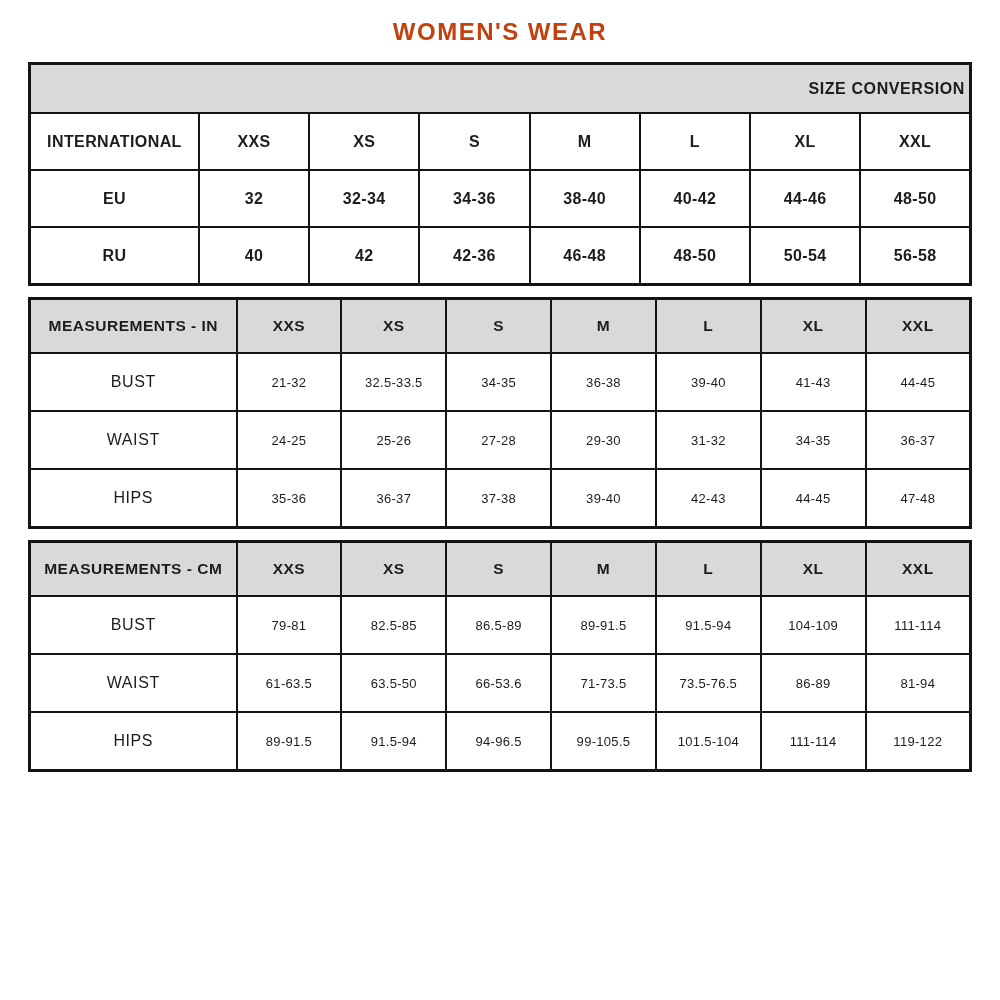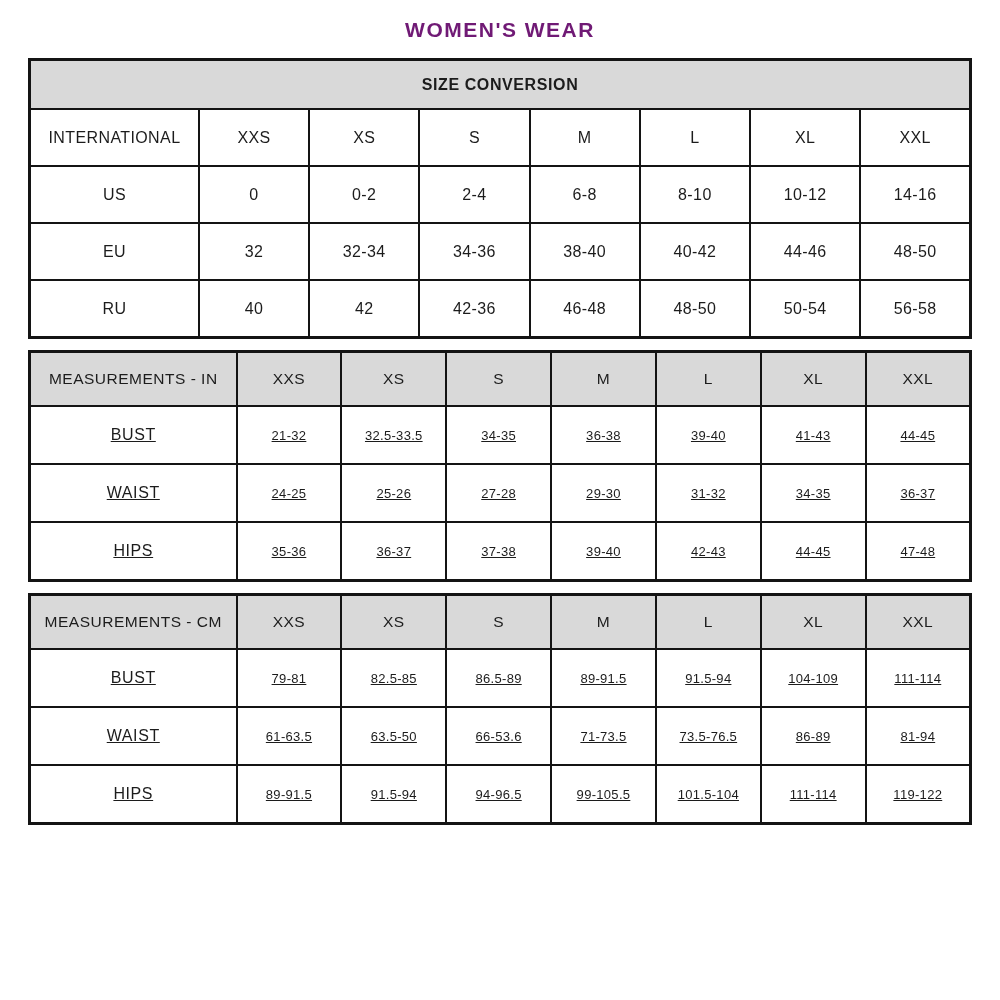--- a/index.html
+++ b/index.html
@@ -10,25 +10,25 @@
     font-family: "Liberation Sans", "DejaVu Sans", sans-serif;
     color: #1c1c1c;
   }
   .page {
     width: 944px;
     margin: 0 auto;
     padding-top: 12px;
   }
   .page-title {
     text-align: center;
-    font-size: 21px;
+    font-size: 24px;
     font-weight: 700;
     letter-spacing: 1.5px;
     margin: 6px 0 16px 0;
-    color: #701a75;
+    color: #c2410c;
   }
   table.tbl {
     width: 944px;
     table-layout: fixed;
     border-collapse: collapse;
     margin-bottom: 11px;
   }
   table.tbl, table.tbl th, table.tbl td {
     border: 2px solid #141414;
   }
@@ -39,36 +39,37 @@
     padding: 0 4px;
     overflow: hidden;
     white-space: nowrap;
   }
   .band {
     background: #d9d9d9;
     height: 47px;
     font-size: 16px;
     font-weight: 700;
     letter-spacing: 0.6px;
+    text-align: right;
   }
   
-  .conv td { height: 55px; font-size: 16px; font-weight: 400; letter-spacing: 0.4px; }
+  .conv td { height: 55px; font-size: 16px; font-weight: 700; letter-spacing: 0.4px; }
   .conv col.c-label { width: 18%; }
   .conv col.c-size  { width: 11.714%; }
   
   .meas col.c-label { width: 22%; }
   .meas col.c-size  { width: 11.142%; }
   .meas th.hcell {
     background: #d9d9d9;
     height: 52px;
     font-size: 15.5px;
-    font-weight: 400;
+    font-weight: 700;
     letter-spacing: 0.5px;
   }
-  .meas td { height: 56px; font-size: 13px; letter-spacing: 0.3px; text-decoration: underline; }
+  .meas td { height: 56px; font-size: 13px; letter-spacing: 0.3px; }
   .meas td.rowlabel { font-size: 16px; letter-spacing: 0.6px; }
 </style>
 </head>
 <body>
 
 <div class="page">
 
   <h1 class="page-title">WOMEN'S WEAR</h1>
 
   <table class="tbl conv">
@@ -92,30 +93,20 @@
         <td>INTERNATIONAL</td>
         <td>XXS</td>
         <td>XS</td>
         <td>S</td>
         <td>M</td>
         <td>L</td>
         <td>XL</td>
         <td>XXL</td>
       </tr>
       <tr>
-        <td>US</td>
-        <td>0</td>
-        <td>0-2</td>
-        <td>2-4</td>
-        <td>6-8</td>
-        <td>8-10</td>
-        <td>10-12</td>
-        <td>14-16</td>
-      </tr>
-      <tr>
         <td>EU</td>
         <td>32</td>
         <td>32-34</td>
         <td>34-36</td>
         <td>38-40</td>
         <td>40-42</td>
         <td>44-46</td>
         <td>48-50</td>
       </tr>
       <tr>

